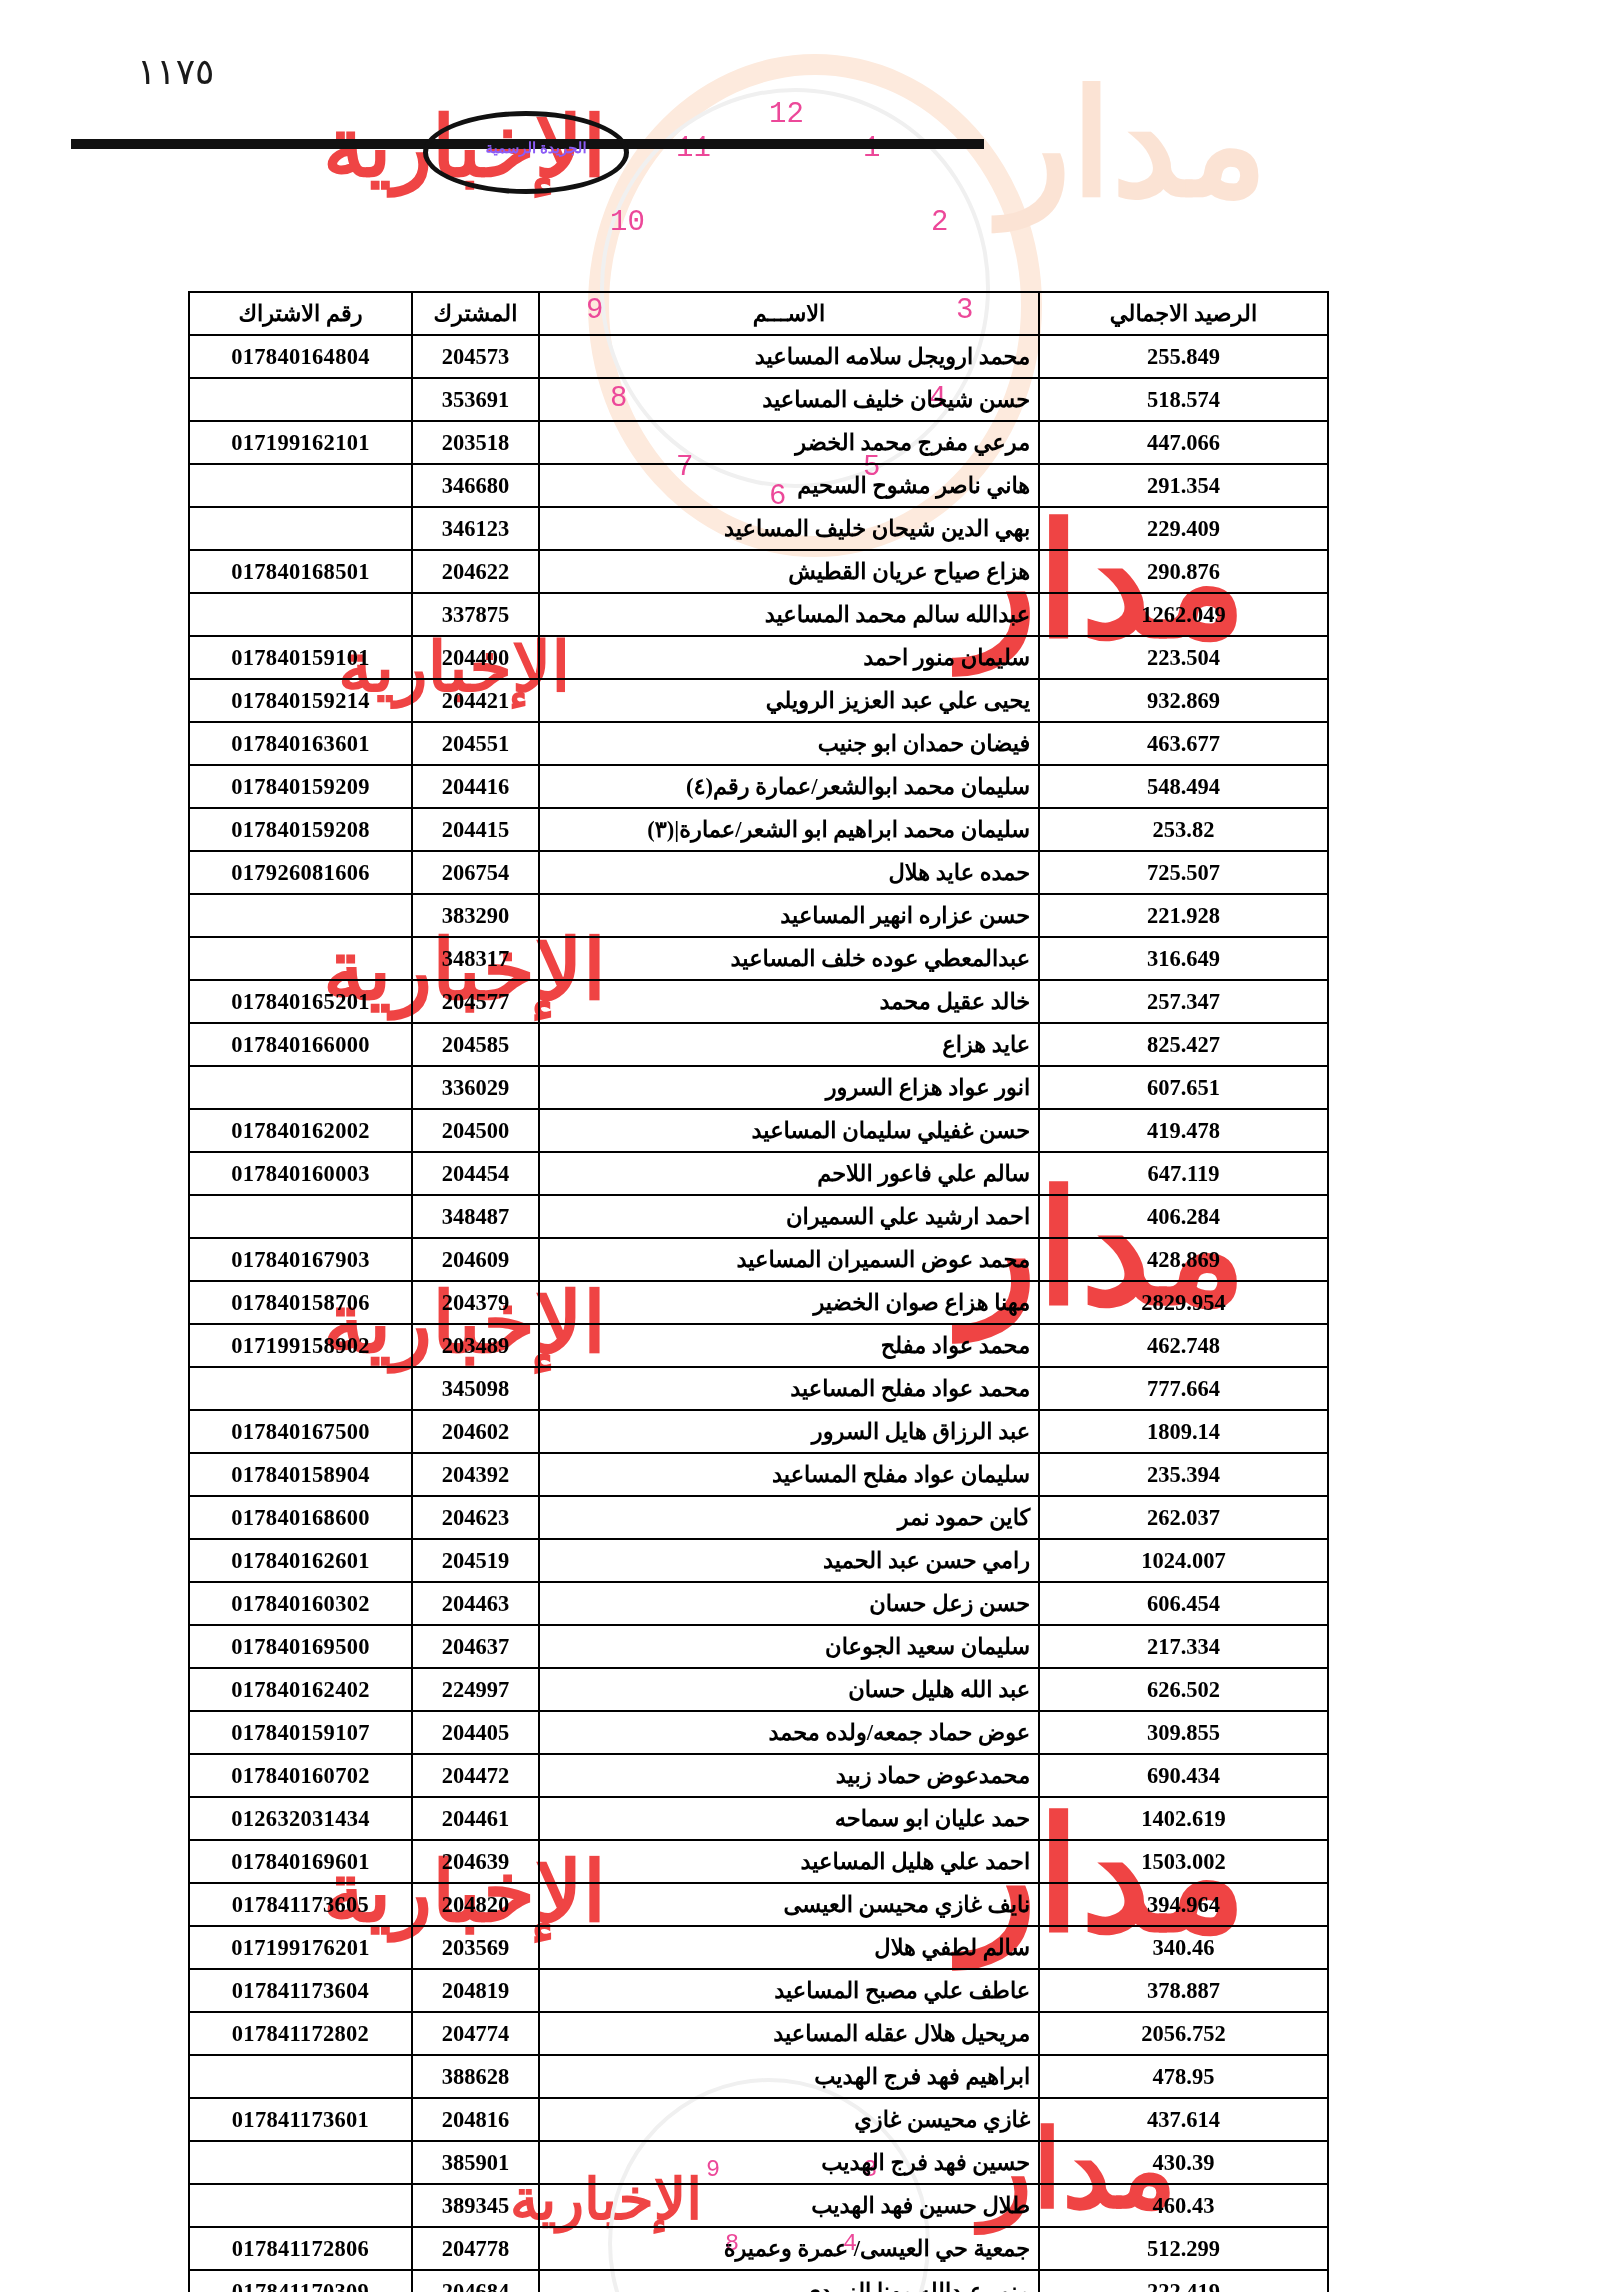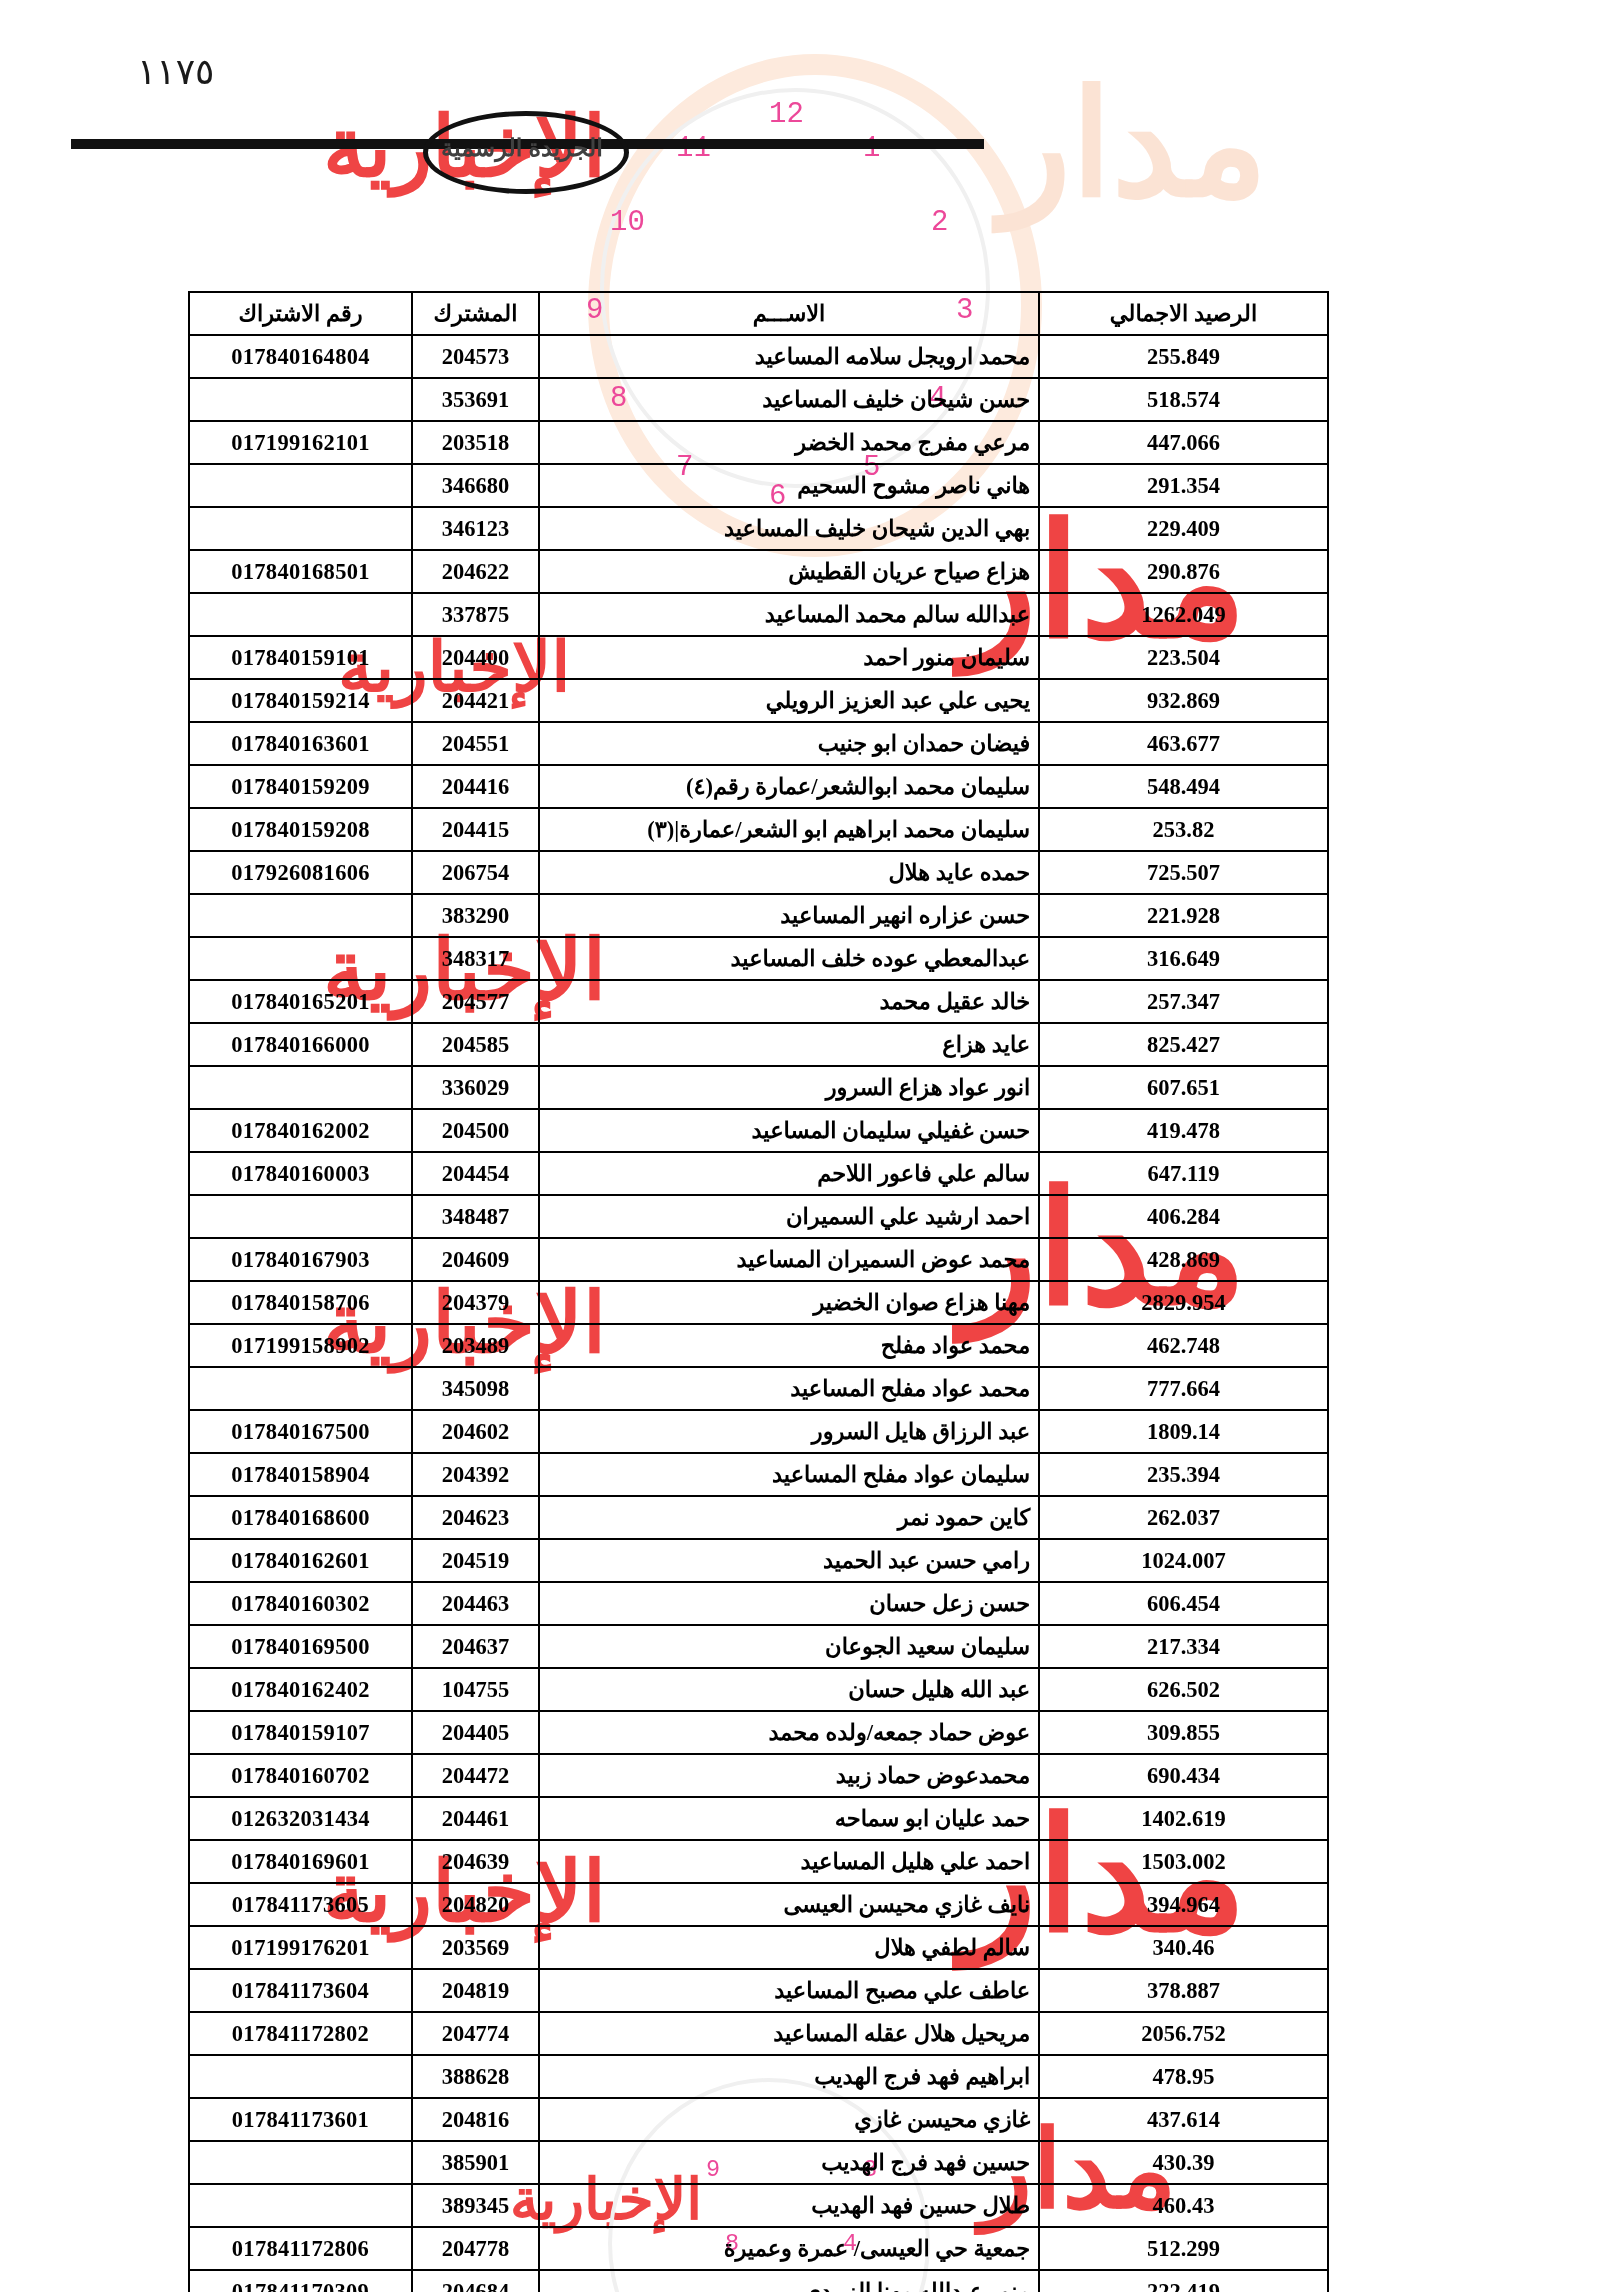--- a/index.html
+++ b/index.html
@@ -87,28 +87,28 @@
     position: absolute;
     left: 423px; top: 111px;
     width: 196px; height: 73px;
     border: 5.9px solid #111111;
     border-radius: 50%;
     background: transparent;
     z-index: 5;
   }
   .oval-label {
     position: absolute;
-    left: 424px; top: 111px;
+    left: 438px; top: 111px;
     width: 196px; height: 73px;
     display: flex;
     align-items: center;
     justify-content: center;
-    font-size: 24px;
+    font-size: 15px;
     font-weight: bold;
-    color: #404040;
+    color: #8b5cf6;
     direction: rtl;
     z-index: 6;
   }
 
   
   .tbl-wrap {
     position: absolute;
     left: 188px; top: 291px;
     width: 1140px;
     z-index: 2;
@@ -392,21 +392,21 @@
           </tr>
           <tr>
             <td class="bal">217.334</td>
             <td class="name">سليمان سعيد الجوعان</td>
             <td class="mem">204637</td>
             <td class="sub">017840169500</td>
           </tr>
           <tr>
             <td class="bal">626.502</td>
             <td class="name">عبد الله هليل حسان</td>
-            <td class="mem">104755</td>
+            <td class="mem">224997</td>
             <td class="sub">017840162402</td>
           </tr>
           <tr>
             <td class="bal">309.855</td>
             <td class="name">عوض حماد جمعه/ولده محمد</td>
             <td class="mem">204405</td>
             <td class="sub">017840159107</td>
           </tr>
           <tr>
             <td class="bal">690.434</td>

